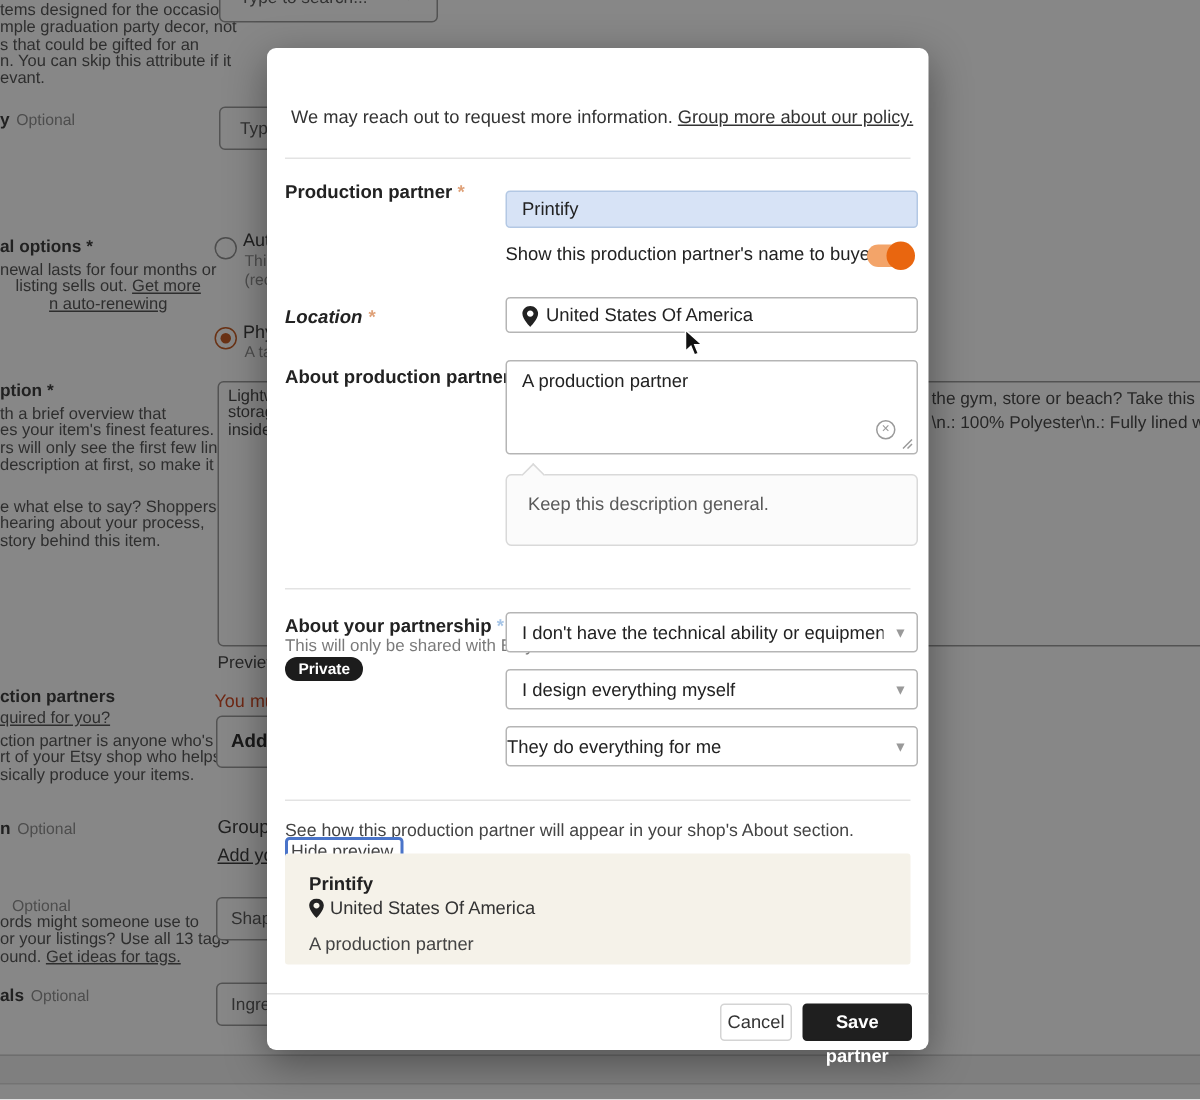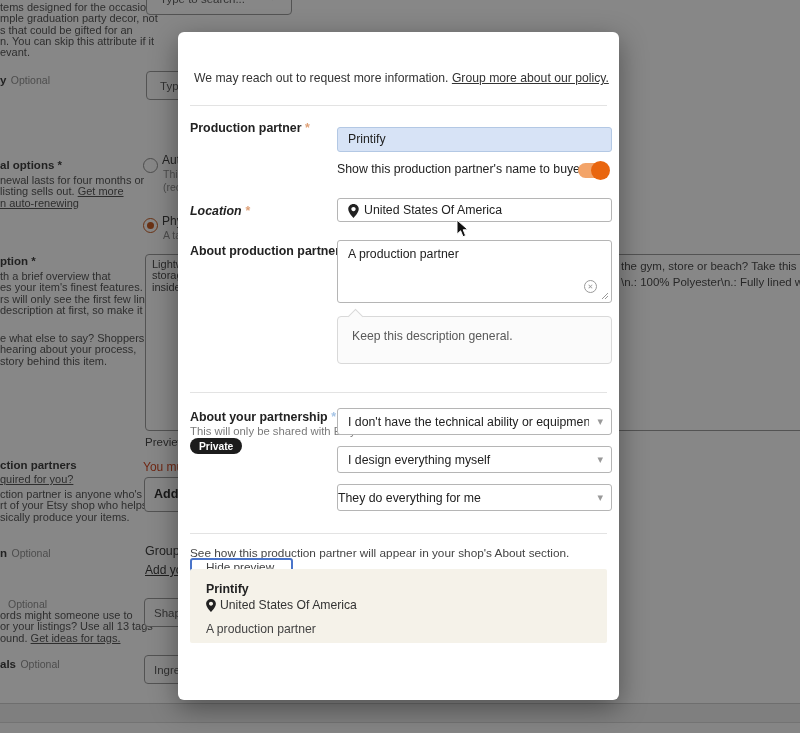--- a/index.html
+++ b/index.html
@@ -50,21 +50,21 @@
   .sublabel { position:absolute; left:12px; font-size:11.3px; color:#7a7a7a; }
   .badge { position:absolute; left:12px; background:#1c1c1c; color:#fff; font-size:10.3px; font-weight:bold;
            border-radius:9px; padding:2.5px 9px; }
   .tooltip { position:absolute; left:159px; width:275px; background:#fbfbfb; border:1px solid #d9d9d9; border-radius:4px;
              font-size:12.2px; color:#595959; padding:9px 14px; line-height:21px; }
   .tooltip::before { content:""; position:absolute; left:12px; top:-6px; width:10px; height:10px; background:#fbfbfb;
              border-left:1px solid #d9d9d9; border-top:1px solid #d9d9d9; transform:rotate(45deg); }
   .clear-ic { position:absolute; right:14px; bottom:9px; width:13px; height:13px; border:1.2px solid #9a9a9a;
               border-radius:50%; color:#9a9a9a; font-size:7px; line-height:11px; text-align:center; }
   .preview-prompt { position:absolute; left:12px; font-size:11.8px; color:#444; }
-  .hide-link { display:inline-block; border:2px solid #4a74c9; border-radius:3px; padding:0 14px; margin:-2px 0;
+  .hide-link { display:inline-block; border:2px solid #4a74c9; border-radius:3px; padding:0 2px; margin:-2px 0;
                text-decoration:underline; cursor:pointer; }
   .preview-card { position:absolute; left:12px; width:417px; height:74px; background:#f5f2e9; border-radius:2px; padding:13px 16px; }
   .pv-name { font-size:12.4px; font-weight:bold; color:#222; }
   .pv-loc { font-size:12.2px; color:#333; margin-top:2px; display:flex; align-items:center; gap:4px; }
   .pv-desc { font-size:12.2px; color:#444; margin-top:10px; }
   .footer { position:absolute; left:0; right:0; top:630px; height:38px; border-top:1px solid #e2e2e2; }
   .btn { position:absolute; top:6px; height:25px; border-radius:3px; font-size:12.2px; text-align:center; cursor:pointer; }
   .btn-cancel { right:91px; width:48px; background:#fff; border:1px solid #d4d4d4; color:#333; line-height:23px; }
   .btn-save { right:11px; width:73px; background:#1f1f1f; border:1px solid #1f1f1f; color:#fff; font-weight:bold; line-height:23px; }
 
@@ -81,21 +81,21 @@
     <div>mple graduation party decor, not</div>
     <div>s that could be gifted for an</div>
     <div>n. You can skip this attribute if it</div>
     <div>evant.</div>
   </div>
   <div class="abs" style="left:0; top:70px;">
     <span class="lc-h">y</span>
     <span class="lc-opt">Optional</span>
   </div>
   <div class="abs lc-h" style="left:0; top:159px;">al options *</div>
-  <div class="abs lc" style="left:0; top:175px;">
+  <div class="abs lc" style="left:0; top:175px;text-align:center;">
     <div>newal lasts for four months or</div>
     <div><span>listing sells out. </span><span class="u">Get more</span></div>
     <div><span class="u">n auto-renewing</span></div>
   </div>
   <div class="abs lc-h" style="left:0; top:255px;">ption *</div>
   <div class="abs lc" style="left:0; top:271px;">
     <div>th a brief overview that</div>
     <div>es your item's finest features.</div>
     <div>rs will only see the first few lines</div>
     <div>description at first, so make it</div>
@@ -253,19 +253,23 @@
       <span>
         <svg width="10" height="13" viewBox="0 0 12 16">
             <path d="M6 0C2.7 0 0 2.6 0 5.8 0 10.2 6 16 6 16s6-5.8 6-10.2C12 2.6 9.3 0 6 0zm0 8.2c-1.4 0-2.5-1.1-2.5-2.4S4.6 3.4 6 3.4s2.5 1.1 2.5 2.4S7.4 8.2 6 8.2z" fill="#222"></path>
           </svg>
       </span>
       <span>United States Of America</span>
     </div>
     <div class="pv-desc">A production partner</div>
   </div>
 
+  <div class="footer">
+    <div class="btn btn-cancel">Cancel</div>
+    <div class="btn btn-save">Save partner</div>
+  </div>
 </div>
 
 <div class="cursor">
   <svg width="13" height="19" viewBox="0 0 13 19">
       <path d="M1 1v14.2l3.6-3.4 2.4 5.9 2.6-1.1-2.4-5.8H12z" fill="#111" stroke="#fff" stroke-width="1"></path>
     </svg>
 </div>
 
 </body></html>

